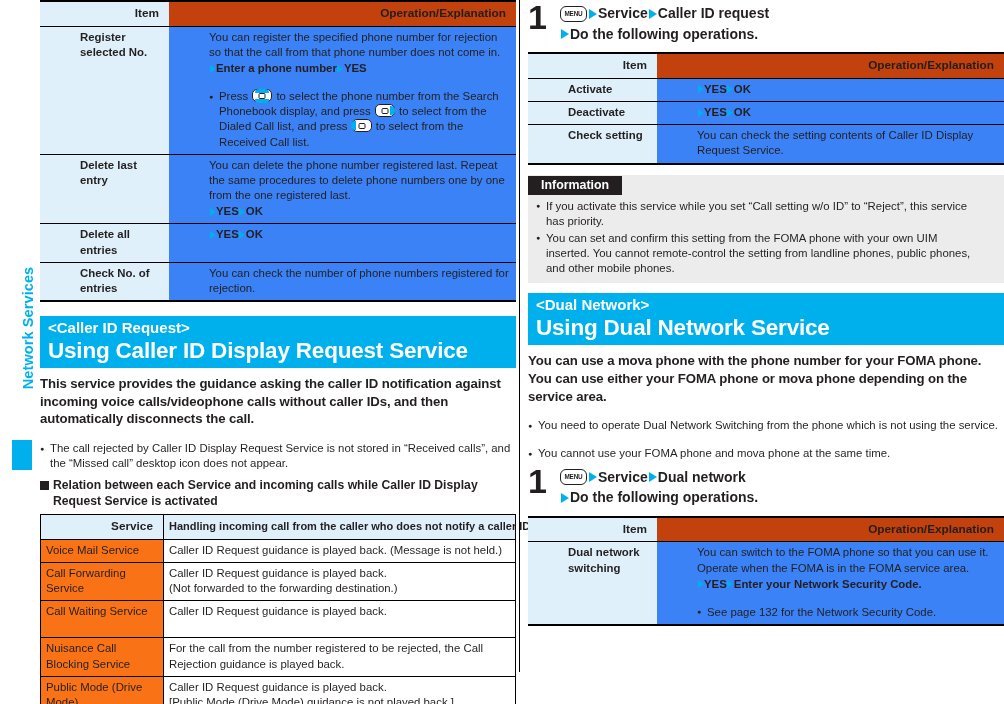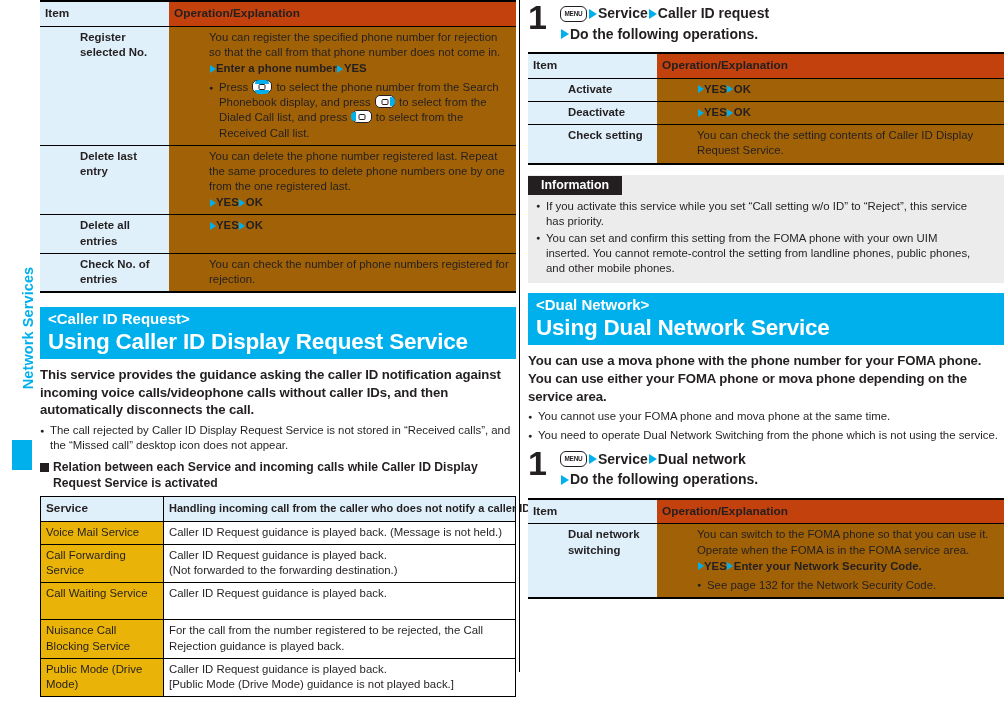--- a/index.html
+++ b/index.html
@@ -91,43 +91,43 @@
     font-size: 11.4px;
     line-height: 1.33;
   }
   table.mt th,
   table.mt td {
     vertical-align: top;
     padding: 3px 5px 4px 5px;
     text-align: left;
   }
   table.mt thead th {
-    text-align: left;
+    text-align: right;
     font-weight: bold;
     font-size: 11.8px;
     padding: 4px 10px 4px 5px;
   }
 
   
   .t-itemop { border-top: 2px solid #000; border-bottom: 2px solid #000; }
   .t-itemop thead th { border-bottom: 1.6px solid #000; background: #c2410c; }
   .t-itemop thead th.itemcol { background: #dff0fb; }
   .t-itemop tbody tr td { border-top: 1px solid #000; padding-left: 40px; }
   .t-itemop tbody tr:first-child td { border-top: none; }
   .t-itemop td.itemcol {
     background: #dff0fb;
     font-weight: bold;
   }
-  .t-itemop td.opcol { background: #a16207; }
+  .t-itemop td.opcol { background: #3b82f6; }
 
   
   .t-grid { border: 1px solid #000; }
   .t-grid th, .t-grid td { border: 1px solid #000; }
   .t-grid thead th { background: #dff0fb; }
-  .t-grid tbody td.svc { background: #eab308; }
+  .t-grid tbody td.svc { background: #f97316; }
   .t-grid tbody td { font-weight: normal; }
 
   .nowrap-head { white-space: nowrap; }
 
   
   .banner {
     background: #00b0ec;
     color: #ffffff;
     padding: 3px 8px 5px 8px;
   }
@@ -149,21 +149,21 @@
     font-weight: bold;
     line-height: 1.34;
     margin: 7px 0 2px 0;
     letter-spacing: -0.1px;
   }
   .bullet {
     position: relative;
     font-size: 11.4px;
     line-height: 1.33;
     padding-left: 10px;
-    margin: 4px 0 0 0;
+    margin: 13px 0 0 0;
   }
   .bullet::before {
     content: "\25CF";
     position: absolute;
     left: 0;
     top: 0.5px;
     font-size: 7px;
     line-height: 1.9;
   }
   .subhead {
@@ -509,22 +509,22 @@
 
     <div class="gap-md"></div>
 
     <div class="banner">
       <div class="tagline">&lt;Dual Network&gt;</div>
       <div class="btitle">Using Dual Network Service</div>
     </div>
 
     <div class="lead">You can use a mova phone with the phone number for your FOMA phone. You can use either your FOMA phone or mova phone depending on the service area.</div>
 
+    <div class="bullet">You need to operate Dual Network Switching from the phone which is not using the service.</div>
     <div class="bullet">You cannot use your FOMA phone and mova phone at the same time.</div>
-    <div class="bullet">You need to operate Dual Network Switching from the phone which is not using the service.</div>
 
     <div class="step" style="margin-top:6px">
       <div class="step-num">1</div>
       <div class="step-line">
         <span class="key-menu">MENU</span>
           <span class="arrow"></span>
           <span>Service</span>
           <span class="arrow"></span>
           <span>Dual network</span>
       </div>

